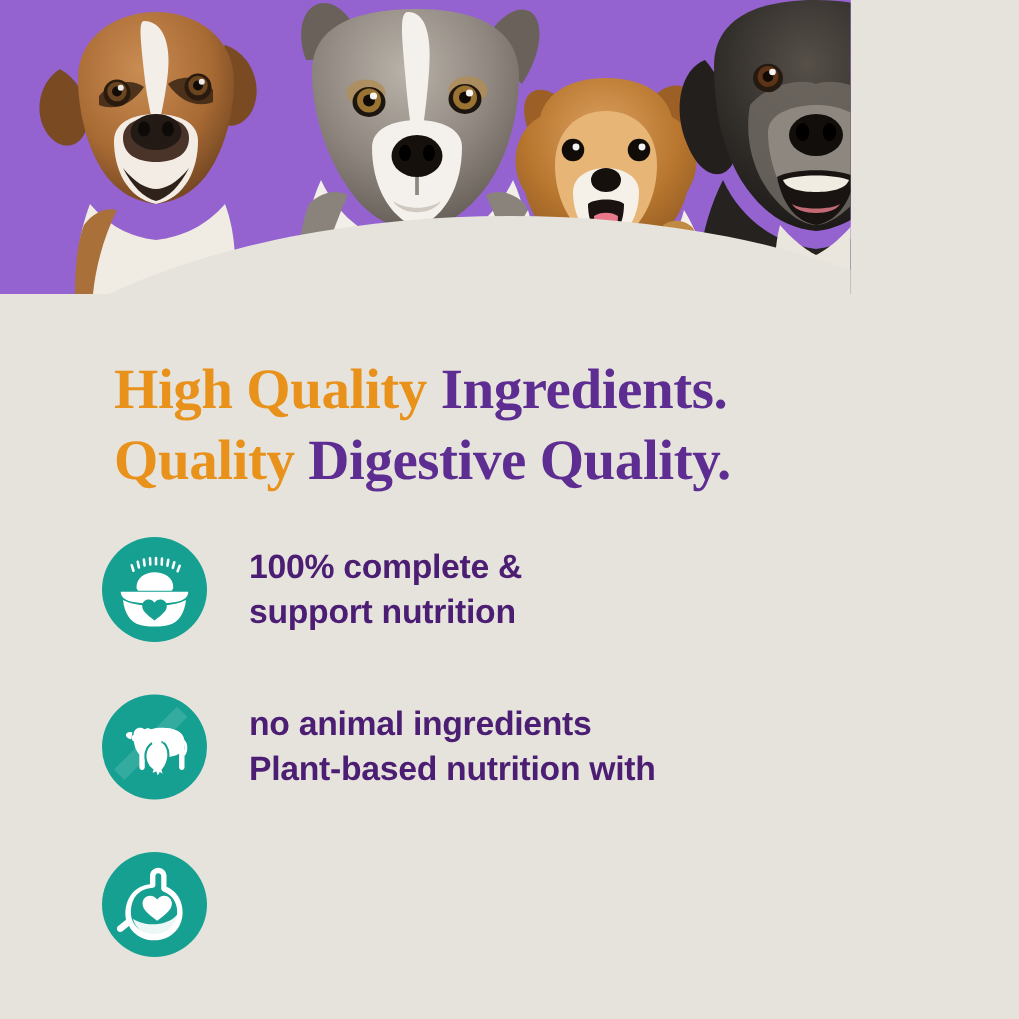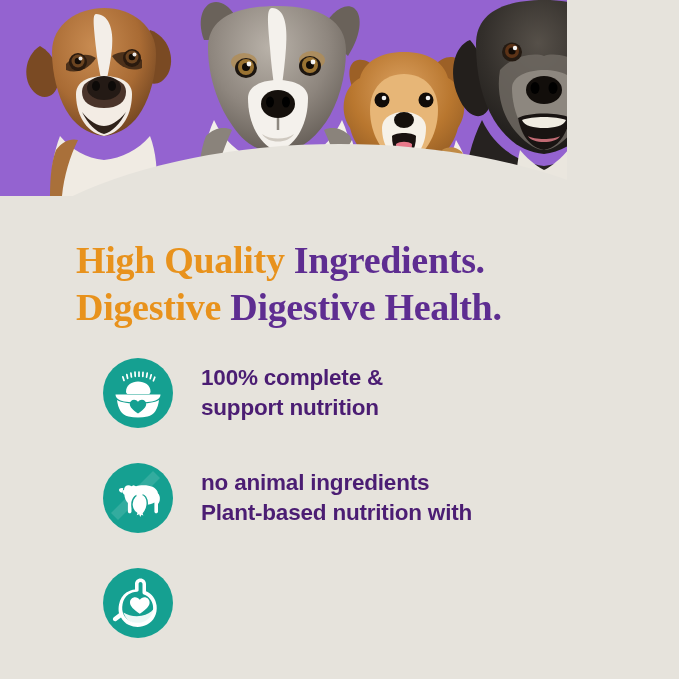--- a/index.html
+++ b/index.html
@@ -75,21 +75,21 @@
   .features {
     position: absolute;
     left: 0;
     top: 340px;
     width: 679px;
   }
   .feature {
     display: flex;
     align-items: center;
     height: 105px;
-    padding-left: 103px;
+    padding-left: 68px;
   }
   .feature-icon {
     flex: 0 0 auto;
     width: 70px;
     height: 70px;
     border-radius: 50%;
     background: #15a091;
     position: relative;
     box-shadow: 0 0 0 3px #e6e3dc;
   }
@@ -302,21 +302,21 @@
                    C572 166 572 182 570 196 L518 196 C516 182 516 166 520 150 Z" fill="#eae6de"></path>
         </g>
       </g>
     </svg>
 
     <div class="hero-curve"></div>
   </div>
 
   <h1 class="headline">
     <span class="hl-line"><span class="hl-orange">High Quality </span><span class="hl-purple">Ingredients.</span></span>
-    <span class="hl-line"><span class="hl-orange">Digestive </span><span class="hl-purple">Digestive Health.</span></span>
+    <span class="hl-line"><span class="hl-orange">Quality </span><span class="hl-purple">Digestive Quality.</span></span>
   </h1>
 
   <div class="features">
 
     <div class="feature">
       <div class="feature-icon">
         <svg viewBox="0 0 70 70">
           <g fill="#ffffff">
 
             <g stroke="#ffffff" stroke-width="1.7" stroke-linecap="round">

